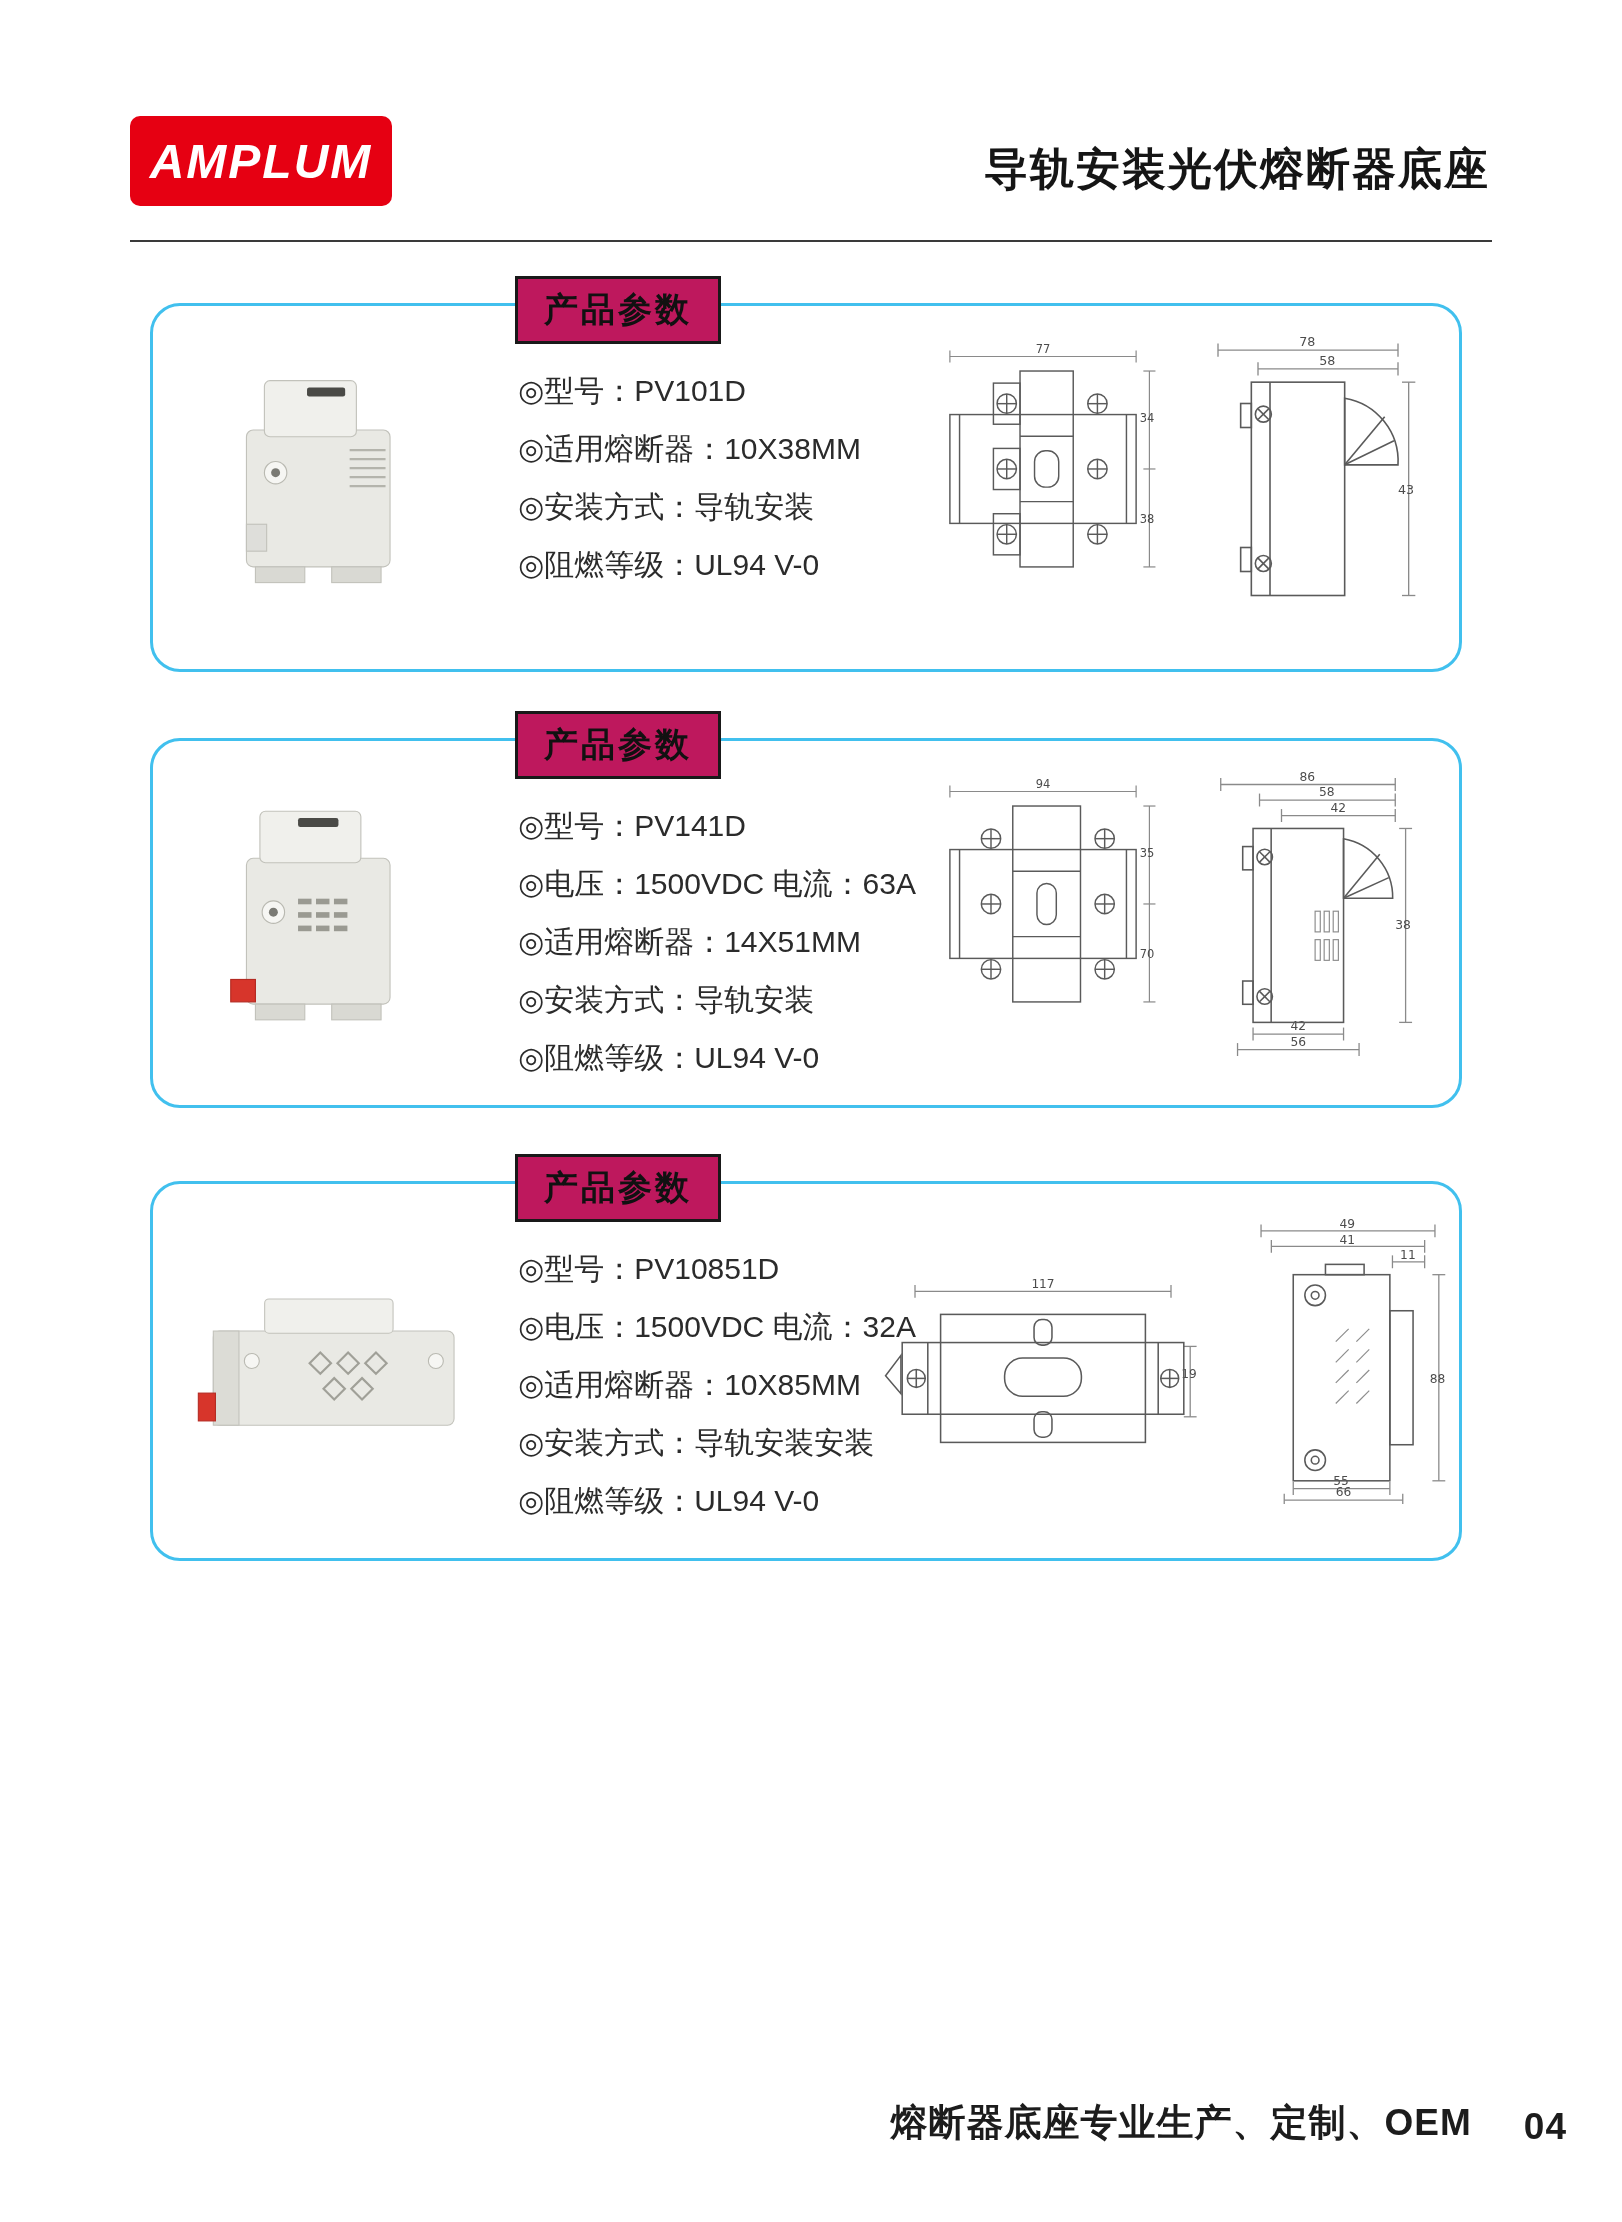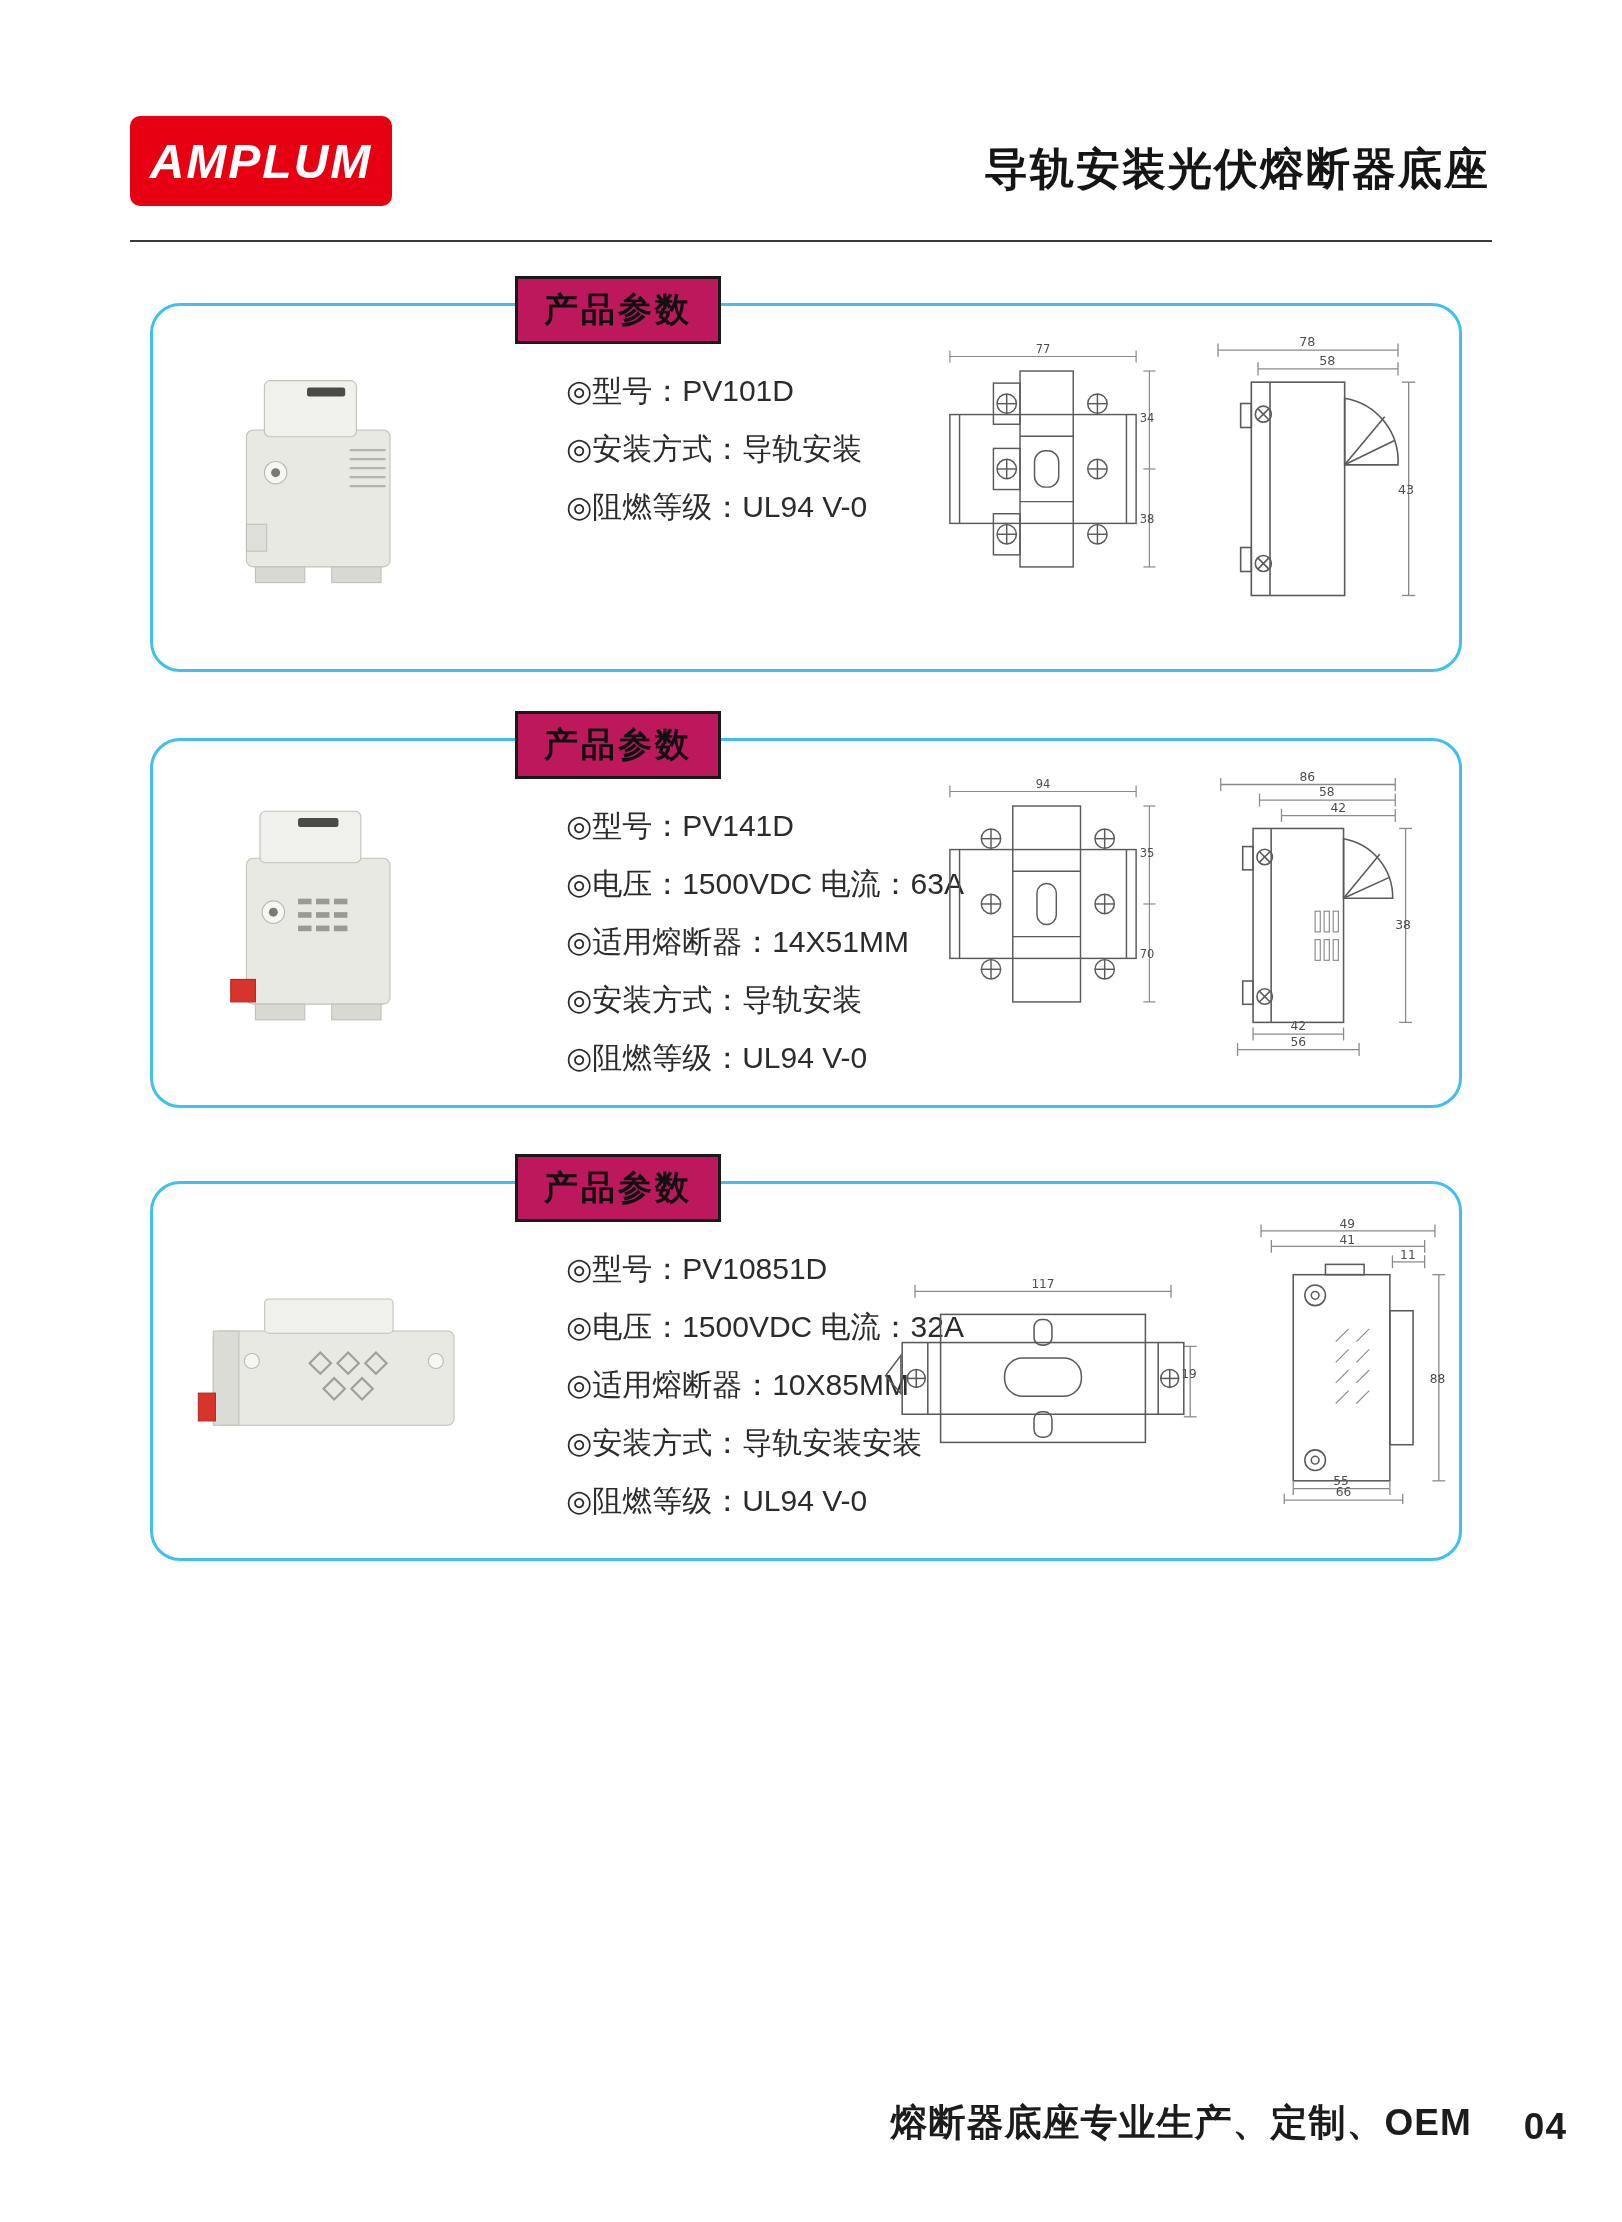--- a/index.html
+++ b/index.html
@@ -15,21 +15,21 @@
   .rule{position:absolute;left:130px;top:240px;width:1362px;height:0;border-top:2px solid #3a3a3a;}
 
   
   .card{position:absolute;left:150px;width:1312px;border:3px solid #41c0ee;border-radius:30px;background:#fff;}
   .c1{top:303px;height:369px;}
   .c2{top:738px;height:370px;}
   .c3{top:1181px;height:380px;}
   .param-label{position:absolute;left:362px;top:-30px;background:#be185d;border:3px solid #191919;
                padding:8px 26px;font-size:34px;font-weight:bold;color:#111;letter-spacing:3px;}
   .specs{position:absolute;left:365px;top:56px;margin:0;padding:0;list-style:none;}
-  .specs li{font-size:30px;color:#2b2b2b;height:58px;line-height:58px;white-space:nowrap;margin-left:48px;}
+  .specs li{font-size:30px;color:#2b2b2b;height:58px;line-height:58px;white-space:nowrap;}
   .photo{position:absolute;left:28px;top:50px;}
   .c3 .photo{top:70px;}
   .drawing{position:absolute;}
   .front{left:775px;top:36px;}
   .side{left:1045px;top:28px;}
   .c3 .front{left:730px;top:92px;}
   .c3 .side{left:1095px;top:34px;}
 
   
   .tl{fill:none;stroke:#5a5a5a;stroke-width:1.2;}
@@ -67,20 +67,21 @@
         <circle cx="84" cy="104" r="10" fill="#f6f6f3" stroke="#b9b9b1"></circle>
         <circle cx="84" cy="104" r="4" fill="#7a7a74"></circle>
         <rect x="58" y="150" width="18" height="24" fill="#dededa" stroke="#c2c2bb"></rect>
         <rect x="66" y="188" width="44" height="14" fill="#d9d9d3" stroke="#c2c2bb"></rect>
         <rect x="134" y="188" width="44" height="14" fill="#d9d9d3" stroke="#c2c2bb"></rect>
       </g>
     </svg>
 
     <ul class="specs">
       <li>◎型号：PV101D</li>
+      <li>◎适用熔断器：10X38MM</li>
       <li>◎安装方式：导轨安装</li>
       <li>◎阻燃等级：UL94 V-0</li>
     </ul>
 
     <svg class="drawing front" width="230" height="260" viewBox="0 0 190 215">
       <g class="dim">
         <line x1="18" y1="12" x2="172" y2="12"></line>
           <line x1="18" y1="7" x2="18" y2="17"></line>
           <line x1="172" y1="7" x2="172" y2="17"></line>
         <line x1="183" y1="24" x2="183" y2="105"></line>

